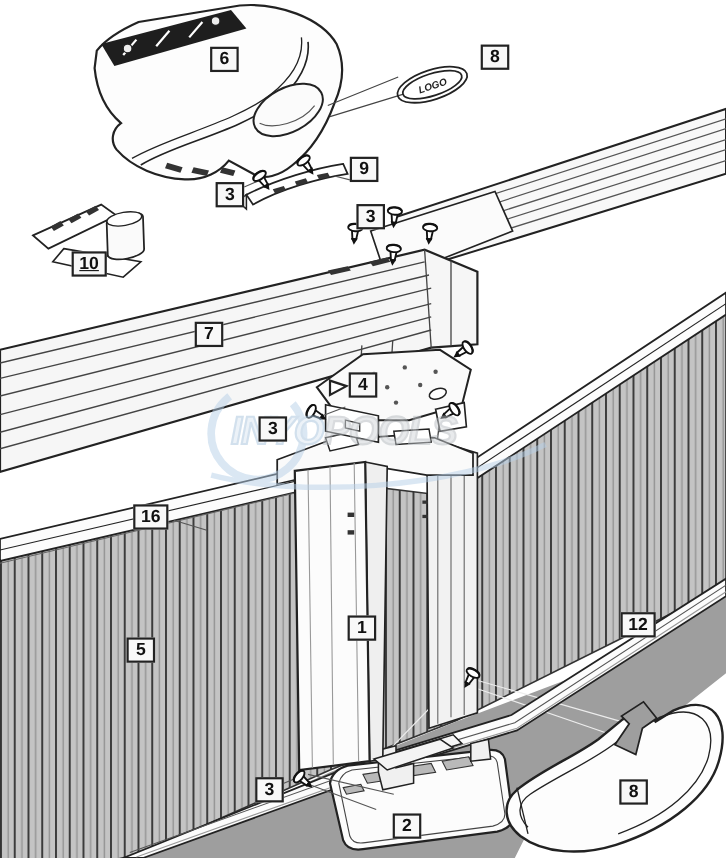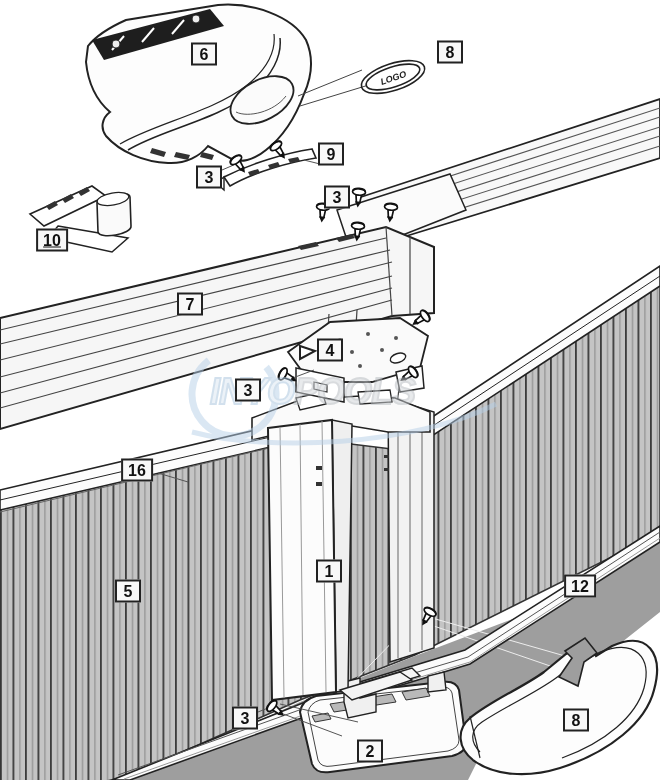--- a/index.html
+++ b/index.html
@@ -238,26 +238,26 @@
     <span class="wm-inyo">INYO</span><span class="wm-pools">POOLS</span>
   </div>
 </div>
 
 <div id="labels">
       <div class="plabel" style="left: 204px; top: 54px;">6</div>
       <div class="plabel" style="left: 450px; top: 52px;">8</div>
       <div class="plabel" style="left: 331px; top: 154px;">9</div>
       <div class="plabel" style="left: 209px; top: 177px;">3</div>
       <div class="plabel" style="left: 337px; top: 197px;">3</div>
-      <div class="plabel" style="left: 52px; top: 240px; text-decoration: underline;">10</div>
+      <div class="plabel" style="left: 81px; top: 240px; text-decoration: underline;">10</div>
       <div class="plabel" style="left: 190px; top: 304px;">7</div>
       <div class="plabel" style="left: 330px; top: 350px;">4</div>
       <div class="plabel" style="left: 248px; top: 390px;">3</div>
       <div class="plabel" style="left: 137px; top: 470px;">16</div>
       <div class="plabel" style="left: 128px; top: 591px;">5</div>
       <div class="plabel" style="left: 329px; top: 571px;">1</div>
-      <div class="plabel" style="left: 580px; top: 586px;">12</div>
+      <div class="plabel" style="left: 580px; top: 568px;">12</div>
       <div class="plabel" style="left: 245px; top: 718px;">3</div>
       <div class="plabel" style="left: 576px; top: 720px;">8</div>
       <div class="plabel" style="left: 370px; top: 751px;">2</div>
     </div>
 
 </div>
 
 </body></html>

